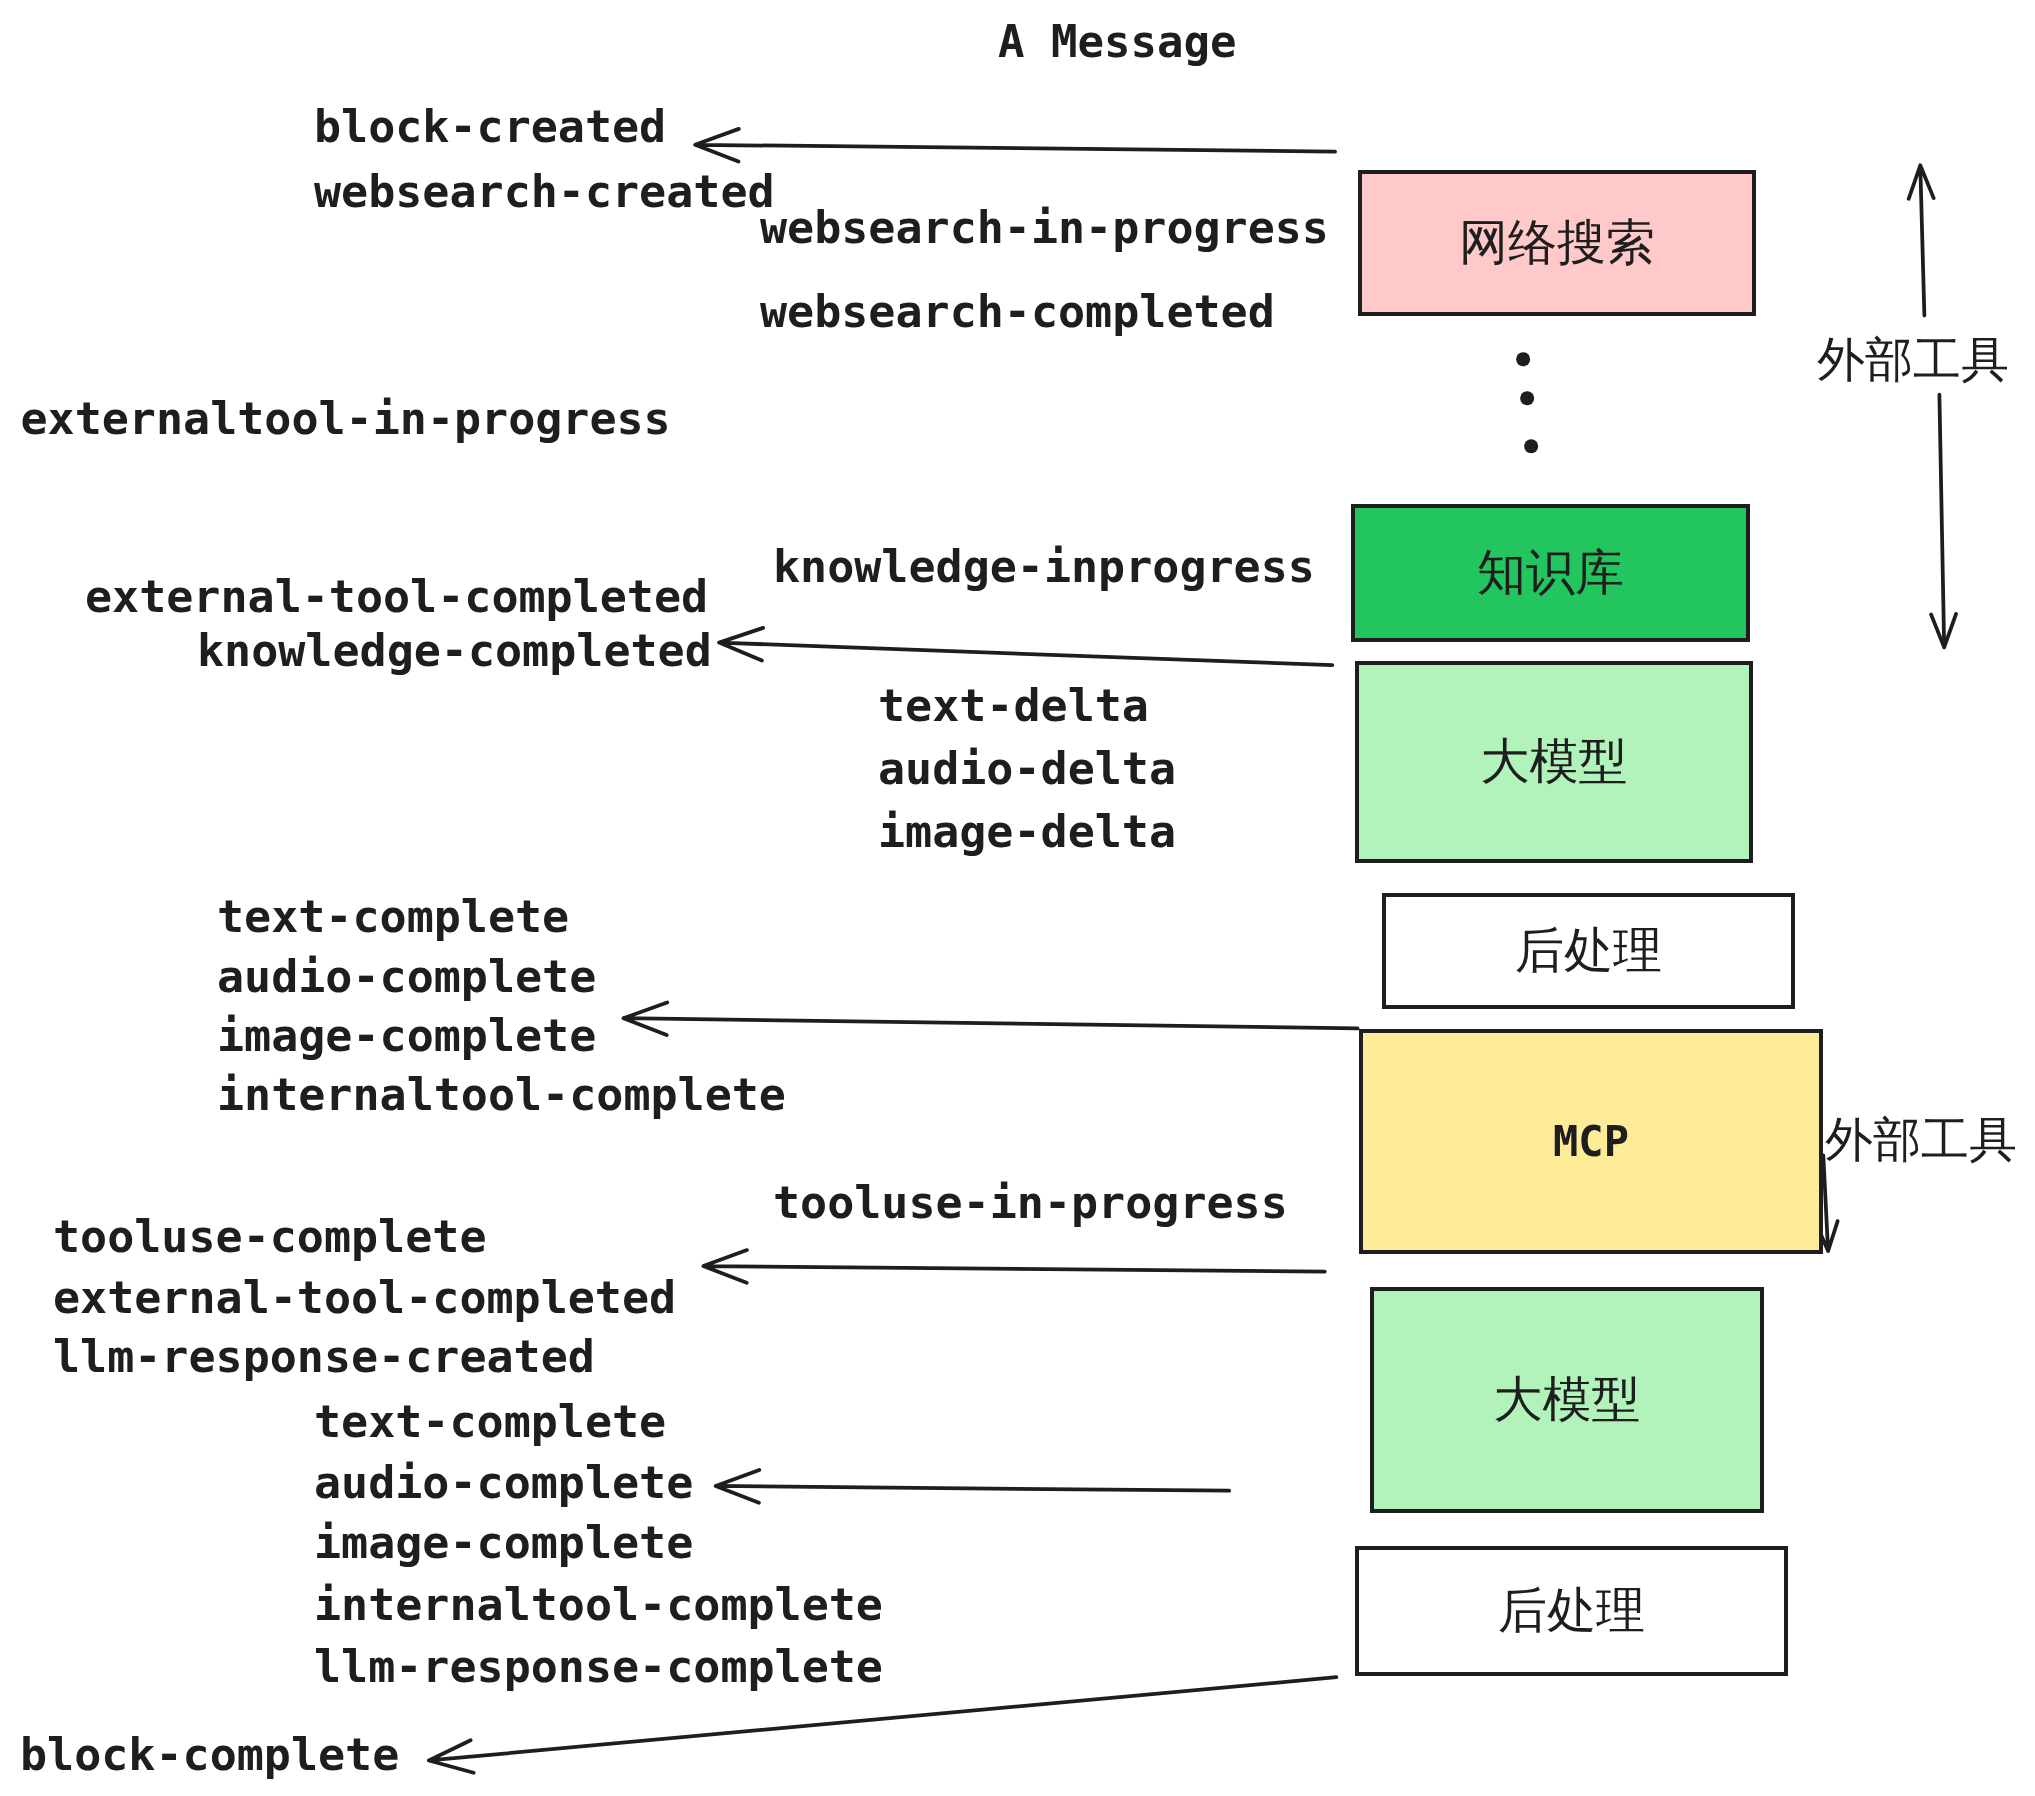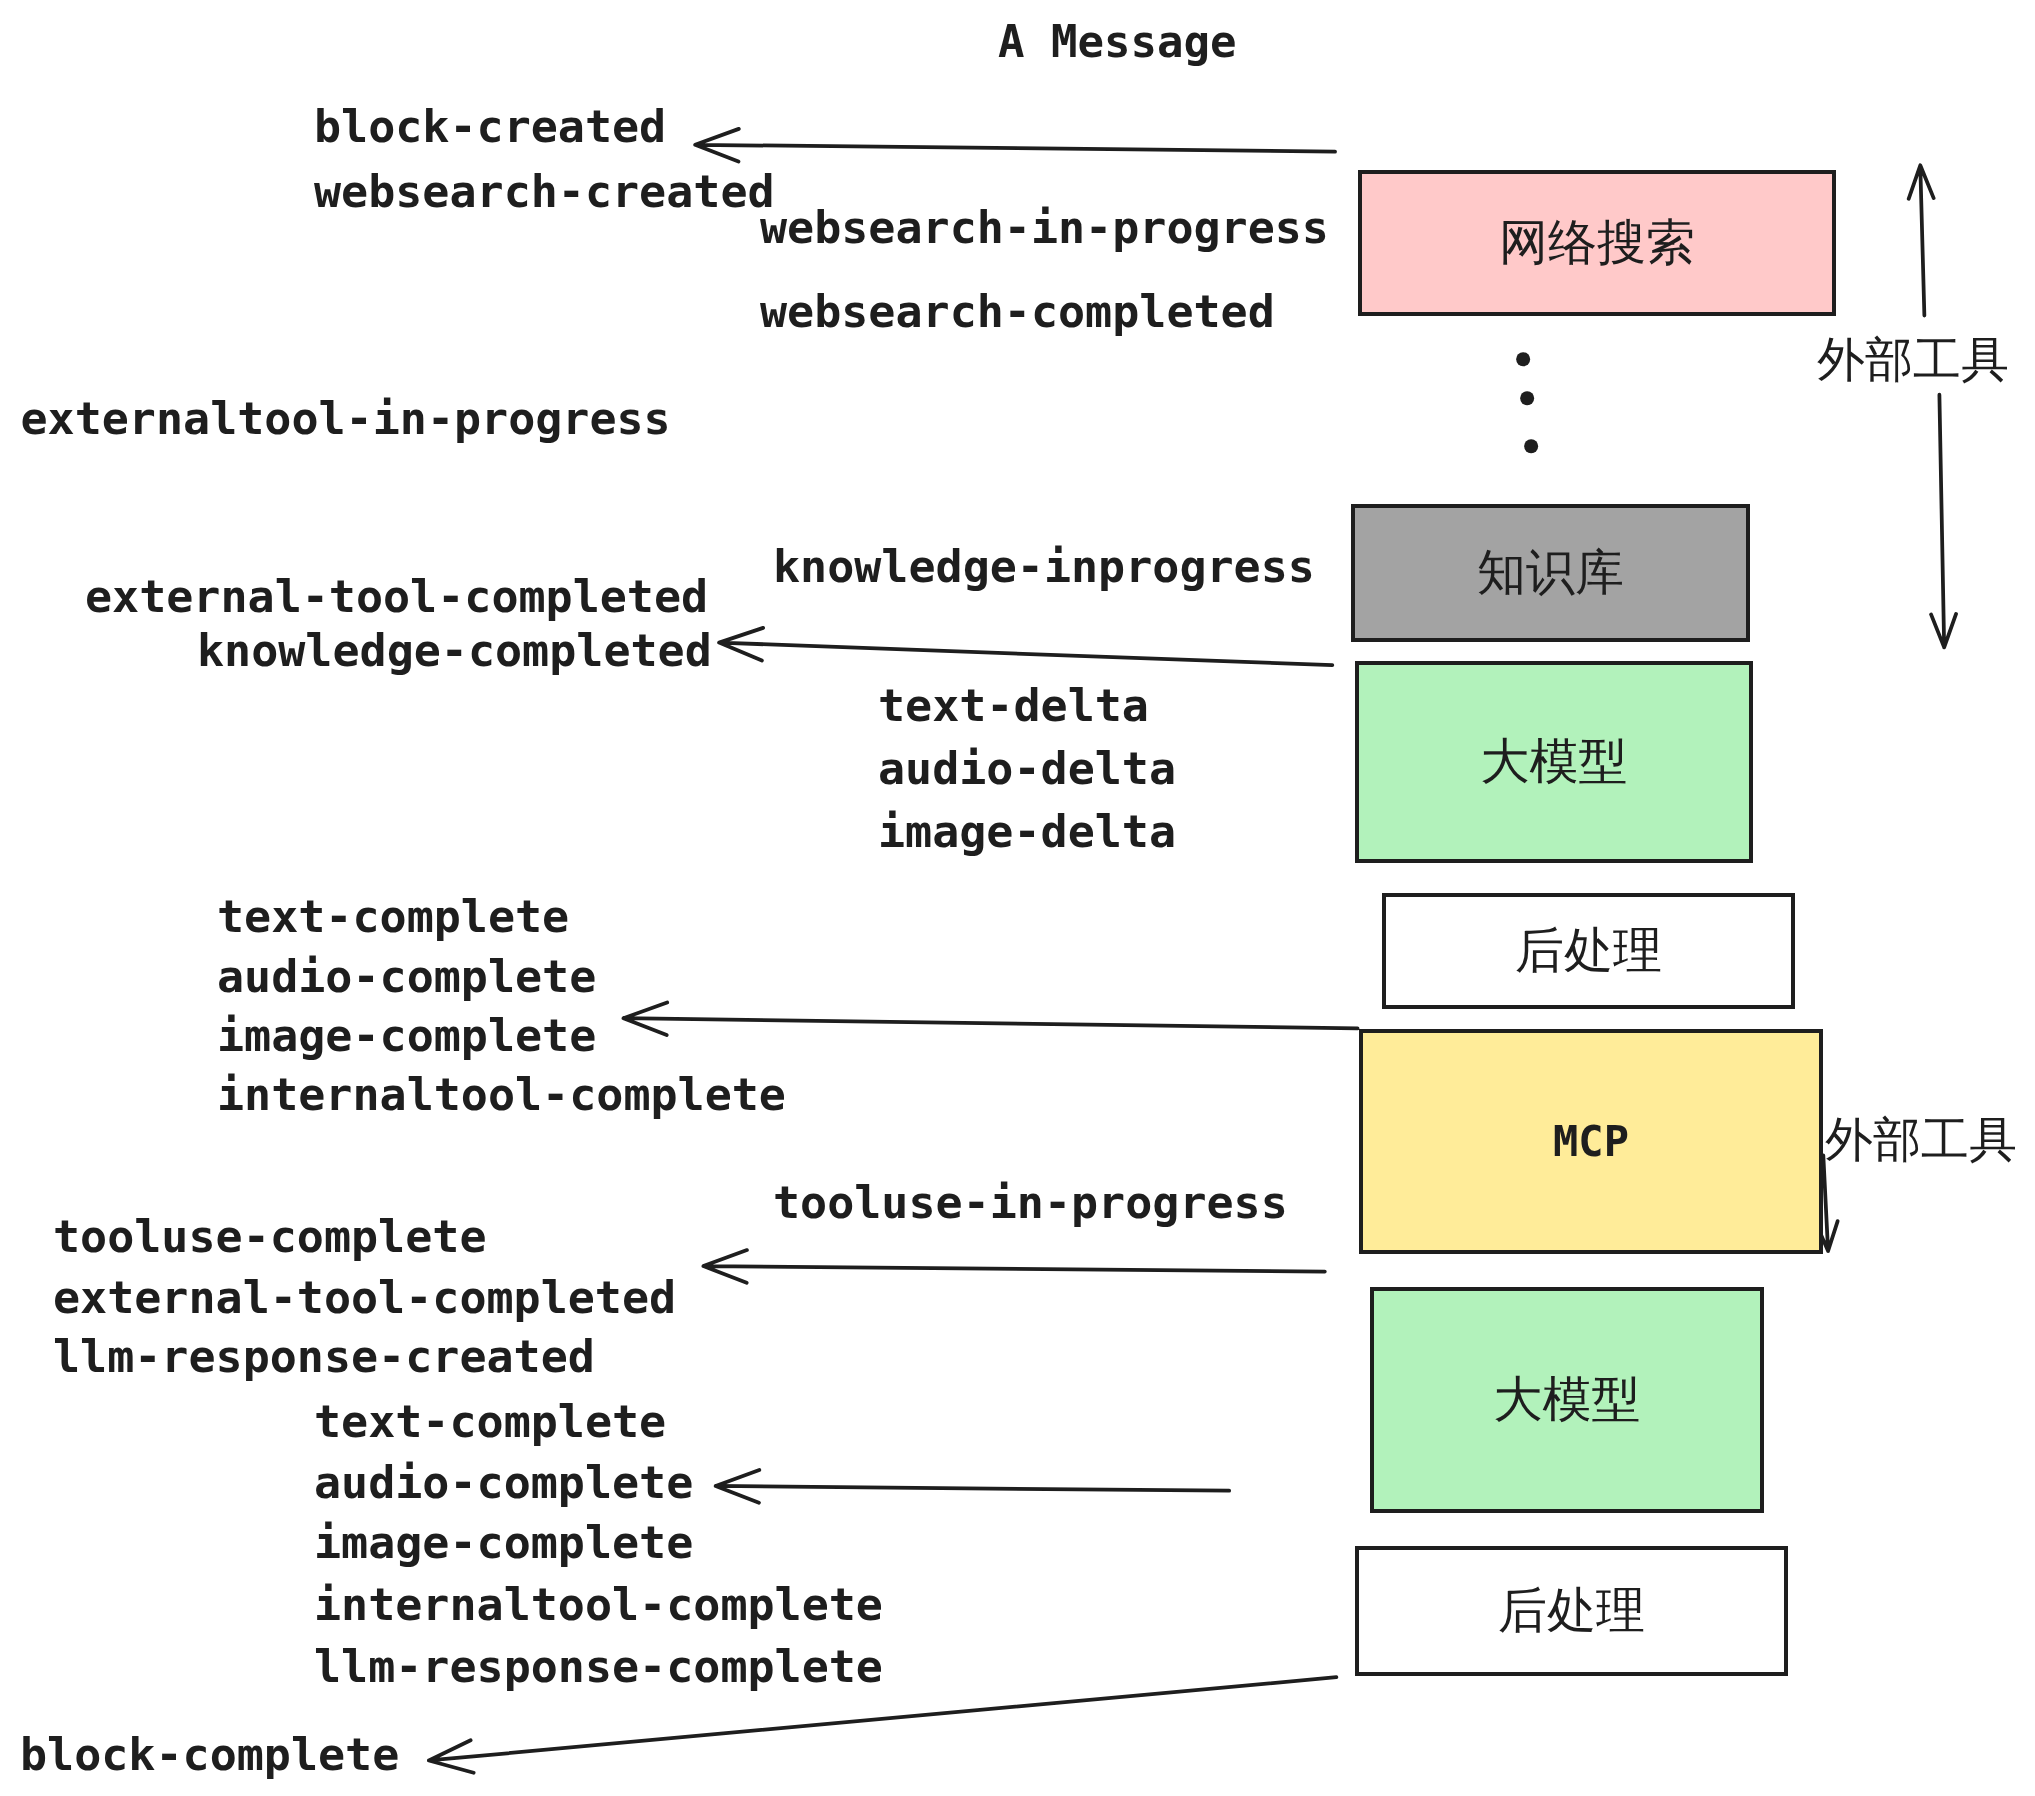--- a/index.html
+++ b/index.html
@@ -75,24 +75,24 @@
       <path d="M 1988 1506 L 913 1491 M 976.3 1515.8 L 913 1491 L 977.0 1467.9" class="arrow"></path>
       <path d="M 1940 1862 L 1030 1854 M 1093.4 1878.5 L 1030 1854 L 1093.8 1830.6" class="arrow"></path>
       <path d="M 1800 2183 L 1048 2176 M 1111.4 2200.5 L 1048 2176 L 1111.9 2152.6" class="arrow"></path>
       <path d="M 1957 2456 L 628 2578 M 693.6 2596.0 L 628 2578 L 689.2 2548.3" class="arrow"></path>
       <path d="M 2818 462 L 2812 242 M 2795.0 291.1 L 2812 242 L 2831.6 290.1" class="arrow"></path>
       <path d="M 2840 578 L 2847 948 M 2864.4 899.0 L 2847 948 L 2827.8 899.7" class="arrow"></path>
       <path d="M 2648 1632 L 2643 1546 M 2630.5 1586.1 L 2643 1546 L 2660.1 1584.4" class="arrow"></path>
       <path d="M 2670 1692 L 2677 1832 M 2691.0 1788.2 L 2677 1832 L 2658.7 1789.8" class="arrow"></path>
     </svg>
   <div class="layer">
-      <div class="box" style="left: 1358px; top: 170px; width: 478px; height: 146px; background: rgb(255, 201, 201);">
+      <div class="box" style="left: 1358px; top: 170px; width: 398px; height: 146px; background: rgb(255, 201, 201);">
         <span class="zh">网络搜索</span>
       </div>
-      <div class="box" style="left: 1351px; top: 504px; width: 399px; height: 138px; background: #a3a3a3;">
+      <div class="box" style="left: 1351px; top: 504px; width: 399px; height: 138px; background: #22c55e;">
         <span class="zh">知识库</span>
       </div>
       <div class="box" style="left: 1355px; top: 661px; width: 398px; height: 202px; background: rgb(178, 242, 187);">
         <span class="zh">大模型</span>
       </div>
       <div class="box" style="left: 1382px; top: 893px; width: 413px; height: 116px; background: rgb(255, 255, 255);">
         <span class="zh">后处理</span>
       </div>
       <div class="box" style="left: 1359px; top: 1029px; width: 464px; height: 225px; background: rgb(255, 236, 153);">
         <span class="mono">MCP</span>

